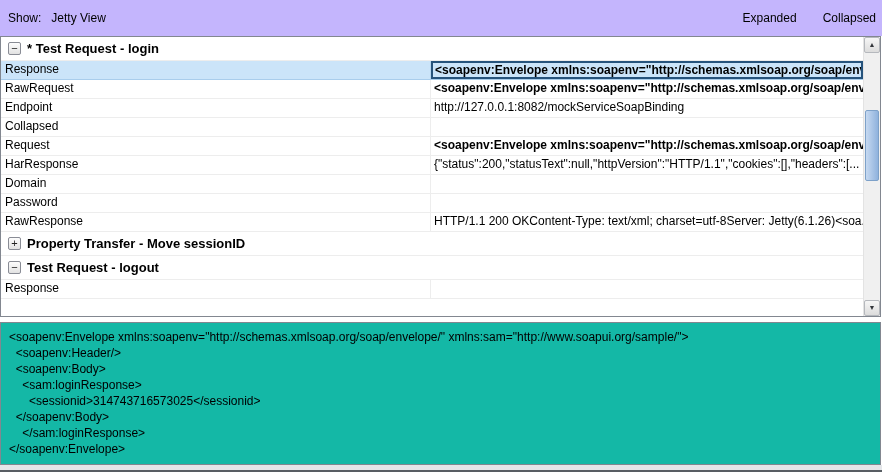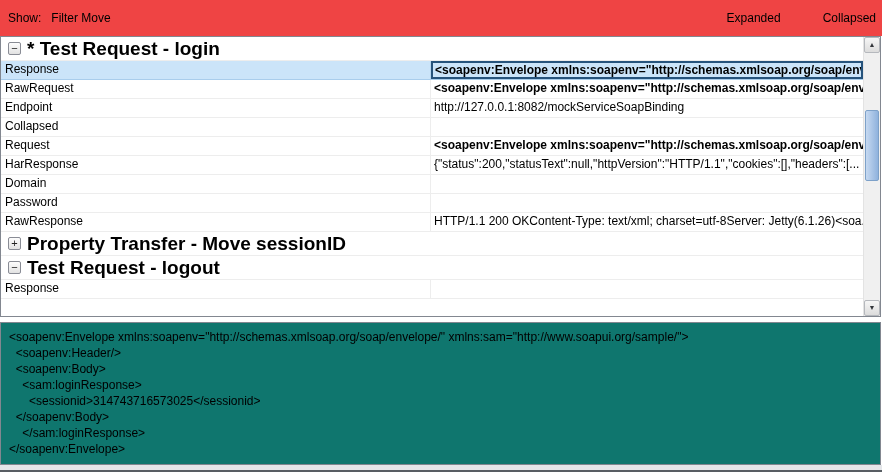--- a/index.html
+++ b/index.html
@@ -10,26 +10,26 @@
     font-size: 12px;
     color: #000;
     background: #ffffff;
   }
 
   
   .topbar {
     position: absolute; top: 0; left: 0; right: 0; height: 36px;
     display: flex; align-items: center;
     padding: 0 6px 0 8px;
-    background: #ef4444;
+    background: #c4b5fd;
     justify-content: flex-end;
   }
   .topbar .show-label { margin-right: 10px; }
   .topbar .filter-view { margin-right: auto; cursor: default; }
-  .topbar .link { margin-left: 42px; cursor: default; }
+  .topbar .link { margin-left: 26px; cursor: default; }
 
   
   .table-panel {
     position: absolute; top: 36px; left: 0; right: 1px; height: 281px;
     border: 1px solid #828790;
     background: #ffffff;
     overflow: hidden;
   }
   .table-content {
     position: absolute; top: 0; left: 0; right: 17px; bottom: 0;
@@ -43,21 +43,21 @@
     background: #ffffff;
   }
   .toggle {
     width: 13px; height: 13px;
     margin-left: 7px; margin-right: 6px;
     border: 1px solid #898c95; border-radius: 2px;
     background: linear-gradient(#fdfdfd, #e2e2e2);
     font-size: 11px; line-height: 11px; text-align: center;
     color: #222; flex: 0 0 auto;
   }
-  .sect-title { font-weight: bold; font-size: 19px; white-space: nowrap; }
+  .sect-title { font-weight: bold; font-size: 13px; white-space: nowrap; }
 
   .row {
     height: 19px;
     display: flex;
     border-bottom: 1px solid #ededed;
     background: #ffffff;
   }
   .cell {
     height: 100%;
     line-height: 17px;
@@ -96,41 +96,41 @@
   .scroll-thumb {
     position: absolute; left: 1px; right: 1px; top: 73px; height: 71px;
     border: 1px solid #7da1c9; border-radius: 2px;
     background: linear-gradient(to right, #c6d9f1, #8fb2dd);
   }
 
   
   .xml-panel {
     position: absolute; top: 322px; left: 0; right: 1px; height: 143px;
     border: 1px solid #828790;
-    background: #0f766e;
+    background: #14b8a6;
     padding: 6px 8px;
     overflow: hidden;
   }
   .xml-line { white-space: pre; line-height: 16px; font-size: 12px; }
 
   .bottom-gap {
     position: absolute; left: 0; right: 0; top: 465px; height: 7px;
     background: #e4e6e9;
   }
   .window-edge {
     position: absolute; left: 0; right: 0; bottom: 0; height: 2px;
     background: #585d63;
   }
 </style>
 </head>
 <body>
 
 <div class="topbar">
   <span class="show-label">Show:</span>
-  <span class="filter-view">Filter Move</span>
+  <span class="filter-view">Jetty View</span>
   <span class="link">Expanded</span>
   <span class="link">Collapsed</span>
 </div>
 
 <div class="table-panel">
   <div class="table-content">
 
     <div class="sect">
       <span class="toggle">−</span>
       <span class="sect-title">* Test Request - login</span>

